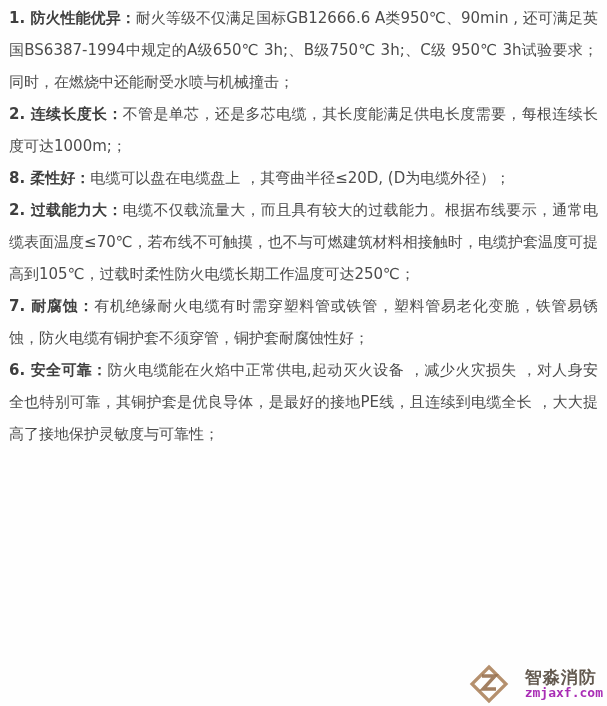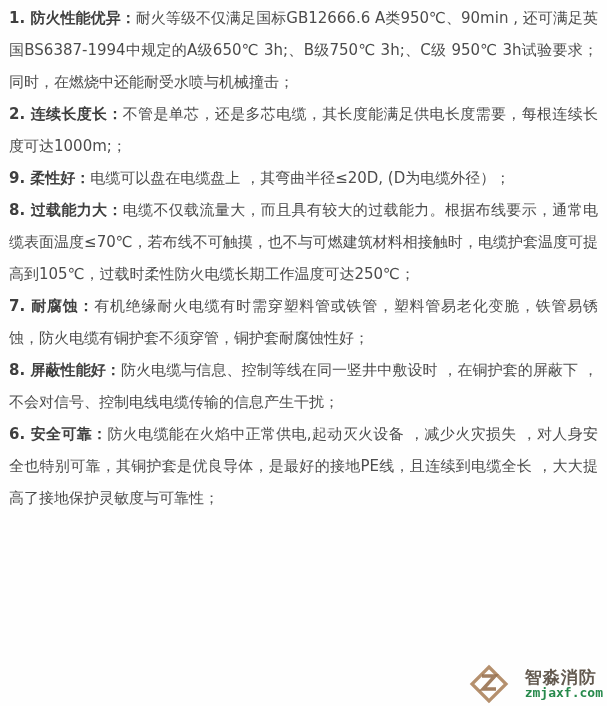--- a/index.html
+++ b/index.html
@@ -37,42 +37,41 @@
   .wm-text { display: flex; flex-direction: column; line-height: 1.1; }
   .wm-brand {
     font-size: 17px;
     font-weight: bold;
     color: #564c41;
     letter-spacing: 1px;
   }
   .wm-domain {
     font-size: 13px;
     font-weight: bold;
-    color: #15803d;
+    color: #a21caf;
     font-family: "DejaVu Sans Mono", "Liberation Mono", monospace;
   }
 </style>
 </head>
 <body>
 
 <div class="page">
 
   <p class="item"><span class="label">1. 防火性能优异：</span><span>耐火等级不仅满足国标GB12666.6 A类950℃、90min , 还可满足英国BS6387-1994中规定的A级650℃ 3h;、B级750℃ 3h;、C级 950℃ 3h试验要求；同时，在燃烧中还能耐受水喷与机械撞击；</span></p>
 
   <p class="item"><span class="label">2. 连续长度长：</span><span>不管是单芯，还是多芯电缆，其长度能满足供电长度需要，每根连续长度可达1000m;；</span></p>
 
 
-  <p class="item"><span class="label">9. 柔性好：</span><span>电缆可以盘在电缆盘上 ，其弯曲半径≤20D, (D为电缆外径）；</span></p>
+  <p class="item"><span class="label">8. 柔性好：</span><span>电缆可以盘在电缆盘上 ，其弯曲半径≤20D, (D为电缆外径）；</span></p>
 
 
-  <p class="item"><span class="label">8. 过载能力大：</span><span>电缆不仅载流量大，而且具有较大的过载能力。根据布线要示，通常电缆表面温度≤70℃，若布线不可触摸，也不与可燃建筑材料相接触时，电缆护套温度可提高到105℃，过载时柔性防火电缆长期工作温度可达250℃；</span></p>
+  <p class="item"><span class="label">2. 过载能力大：</span><span>电缆不仅载流量大，而且具有较大的过载能力。根据布线要示，通常电缆表面温度≤70℃，若布线不可触摸，也不与可燃建筑材料相接触时，电缆护套温度可提高到105℃，过载时柔性防火电缆长期工作温度可达250℃；</span></p>
 
   <p class="item"><span class="label">7. 耐腐蚀：</span><span>有机绝缘耐火电缆有时需穿塑料管或铁管，塑料管易老化变脆，铁管易锈蚀，防火电缆有铜护套不须穿管，铜护套耐腐蚀性好；</span></p>
 
-  <p class="item"><span class="label">8. 屏蔽性能好：</span><span>防火电缆与信息、控制等线在同一竖井中敷设时 ，在铜护套的屏蔽下 ，不会对信号、控制电线电缆传输的信息产生干扰；</span></p>
 
   <p class="item"><span class="label">6. 安全可靠：</span><span>防火电缆能在火焰中正常供电,起动灭火设备 ，减少火灾损失 ，对人身安全也特别可靠，其铜护套是优良导体，是最好的接地PE线，且连续到电缆全长 ，大大提高了接地保护灵敏度与可靠性；</span></p>
 
 
 
   <div class="watermark">
     <span class="wm-logo">
       <svg width="40" height="40" viewBox="0 0 40 40" xmlns="http://www.w3.org/2000/svg">
         <path d="M20 3 L37 20 L20 37 L3 20 Z" fill="none" stroke="#a6794f" stroke-width="3.2" opacity="0.9"></path>
         <path d="M13 12 L26 12 L14 25 L27 25" fill="none" stroke="#8f6540" stroke-width="3.4" opacity="0.9"></path>

